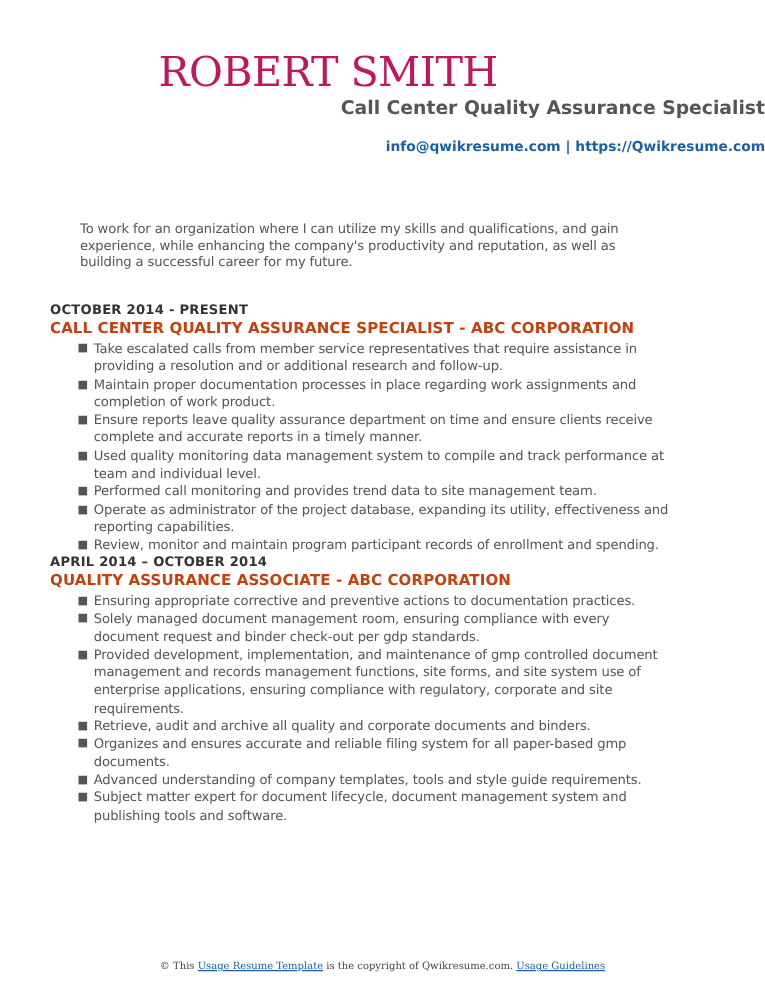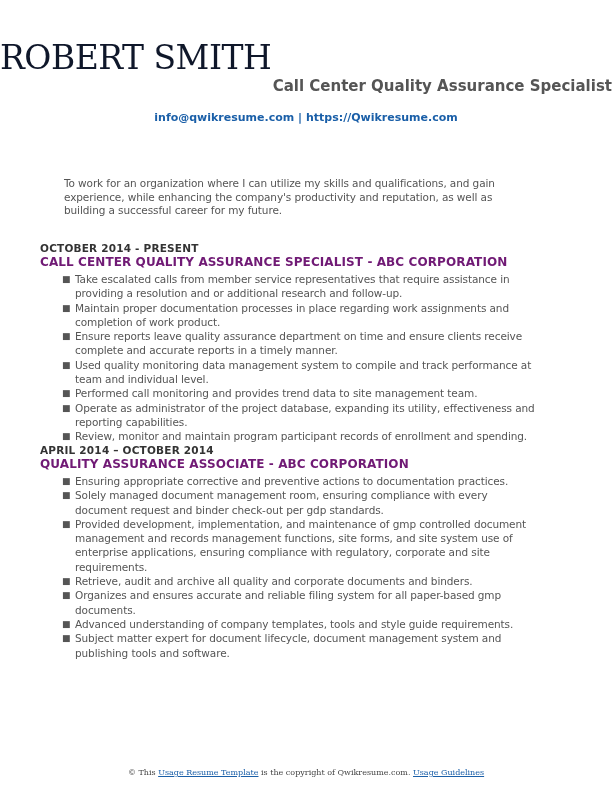--- a/index.html
+++ b/index.html
@@ -1,24 +1,24 @@
 <!DOCTYPE html>
 <html><head>
 <meta charset="utf-8">
 <style>
   html, body { margin: 0; padding: 0; background: #ffffff; }
   body { width: 612px; height: 792px; position: relative; overflow: hidden; font-family: "DejaVu Sans", sans-serif; color: #4a4a4a; }
-  .name { position: absolute; top: 38px; left: 0; width: 525px; font-family: "DejaVu Serif", serif; font-size: 33px; color: #0f172a; line-height: 40px; letter-spacing: -0.5px; }
+  .name { position: absolute; top: 38px; left: 0; width: 525px; text-align: center; font-family: "DejaVu Serif", serif; font-size: 33px; color: #be185d; line-height: 40px; letter-spacing: -0.5px; }
   .subtitle { position: absolute; top: 76px; left: 0; width: 612px; text-align: right; font-size: 15px; font-weight: bold; color: #555555; line-height: 20px; }
-  .contact { position: absolute; top: 111px; left: 0; width: 612px; text-align: center; font-size: 11px; font-weight: bold; color: #1a5fa8; line-height: 14px; }
+  .contact { position: absolute; top: 111px; left: 0; width: 612px; text-align: right; font-size: 11px; font-weight: bold; color: #1a5fa8; line-height: 14px; }
   .contact .sep { color: #1a5fa8; }
   .objective { position: absolute; top: 164px; left: 64px; width: 470px; font-size: 10.5px; line-height: 13.5px; color: #555; letter-spacing: -0.1px; margin-top: 13px; }
   .job { position: absolute; left: 40px; width: 520px; }
   .job .dates { font-size: 10.5px; font-weight: bold; color: #333; line-height: 13px; letter-spacing: 0.2px; }
-  .job .title { font-size: 12px; font-weight: bold; color: #701a75; line-height: 15px; letter-spacing: 0.1px; }
+  .job .title { font-size: 12px; font-weight: bold; color: #c2410c; line-height: 15px; letter-spacing: 0.1px; }
   .job ul { margin: 2px 0 0 0; padding: 0 0 0 35px; list-style: none; }
   .job li { position: relative; font-size: 10.5px; line-height: 14.3px; color: #555; letter-spacing: -0.1px; padding-right: 20px; }
   .job li .bullet { position: absolute; left: -13px; top: 0; font-size: 9px; color: #555; }
   .footer { position: absolute; top: 768px; left: 0; width: 612px; text-align: center; font-family: "DejaVu Serif", serif; font-size: 8px; color: #444; line-height: 10px; }
   .footer a { color: #1a5fa8; text-decoration: underline; }
 </style>
 </head>
 <body>
 
 <div class="name">ROBERT SMITH</div>

